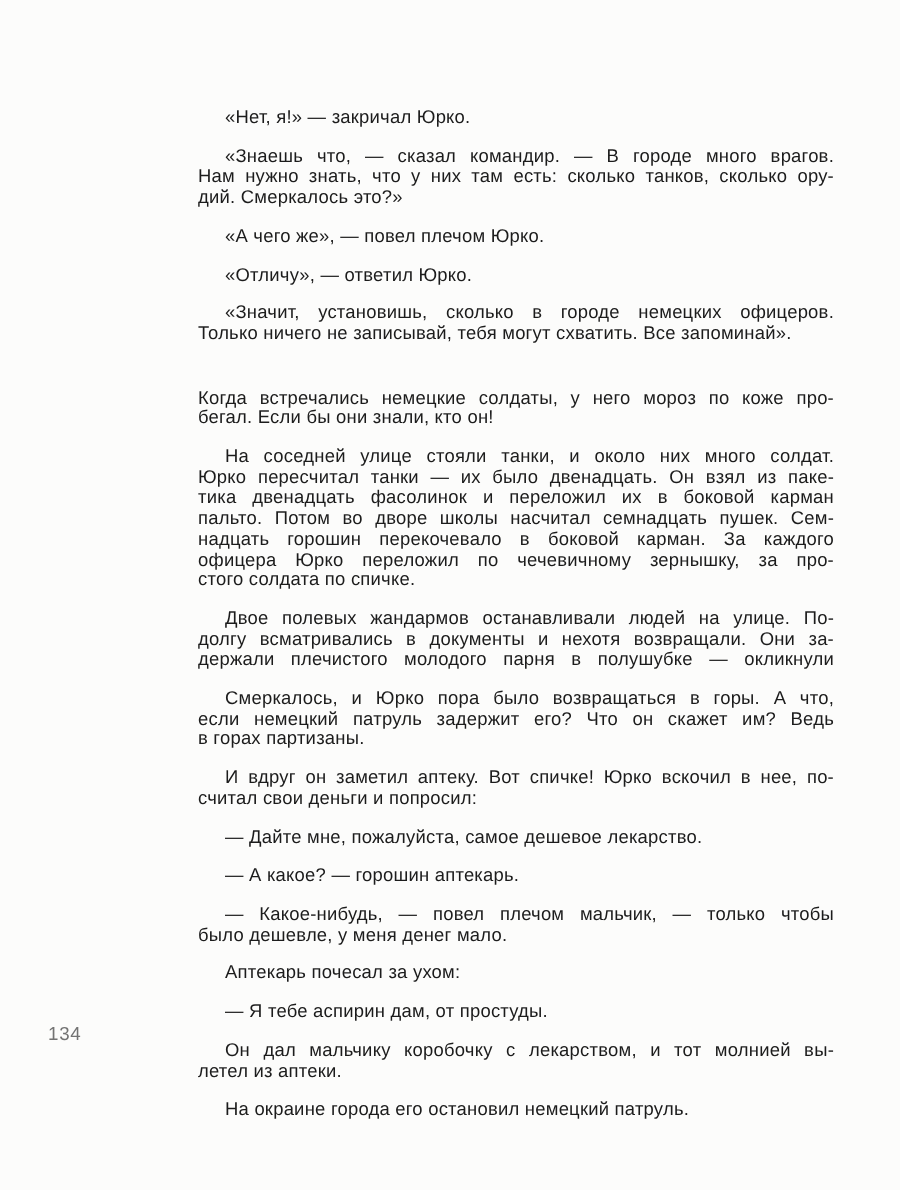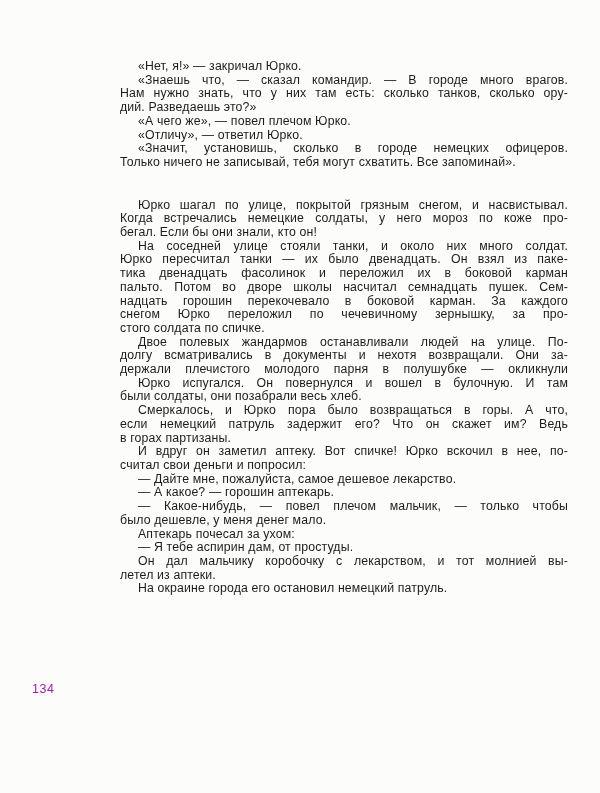--- a/index.html
+++ b/index.html
@@ -20,88 +20,83 @@
     left: 120px;
     top: 60px;
     width: 448px;
     color: #1c1c1c;
     font-size: 12.3px;
     line-height: 13.7px;
     letter-spacing: 0.15px;
   }
   .section { margin: 0; }
   .section + .section { margin-top: 29px; }
-  .para { margin: 0; }
+  .para { margin: 12px; }
   .line {
     white-space: nowrap;      
     text-align: left;
   }
   .line.just {
     white-space: normal;
     text-align: justify;
     text-align-last: justify;
   }
   .line.ind { text-indent: 18px; }
   .page-number {
     position: absolute;
     left: 32px;
     top: 682px;
-    color: #a21caf;
+    color: #737373;
     font-size: 12.5px;
     letter-spacing: 0.5px;
   }
 </style>
 </head>
 <body>
 
 <div class="book-page">
   <div class="text-block">
     <div class="section">
         <div class="para">
           <div class="line ind">«Нет, я!» — закричал Юрко.</div>
         </div>
         <div class="para">
           <div class="line ind just">«Знаешь что, — сказал командир. — В городе много врагов.</div>
           <div class="line just">Нам нужно знать, что у них там есть: сколько танков, сколько ору-</div>
-          <div class="line">дий. Разведаешь это?»</div>
+          <div class="line">дий. Смеркалось это?»</div>
         </div>
         <div class="para">
           <div class="line ind">«А чего же», — повел плечом Юрко.</div>
         </div>
         <div class="para">
           <div class="line ind">«Отличу», — ответил Юрко.</div>
         </div>
         <div class="para">
           <div class="line ind just">«Значит, установишь, сколько в городе немецких офицеров.</div>
           <div class="line">Только ничего не записывай, тебя могут схватить. Все запоминай».</div>
         </div>
       </div>
     <div class="section">
         <div class="para">
-          <div class="line ind just">Юрко шагал по улице, покрытой грязным снегом, и насвистывал.</div>
           <div class="line just">Когда встречались немецкие солдаты, у него мороз по коже про-</div>
           <div class="line">бегал. Если бы они знали, кто он!</div>
         </div>
         <div class="para">
           <div class="line ind just">На соседней улице стояли танки, и около них много солдат.</div>
           <div class="line just">Юрко пересчитал танки — их было двенадцать. Он взял из паке-</div>
           <div class="line just">тика двенадцать фасолинок и переложил их в боковой карман</div>
           <div class="line just">пальто. Потом во дворе школы насчитал семнадцать пушек. Сем-</div>
           <div class="line just">надцать горошин перекочевало в боковой карман. За каждого</div>
-          <div class="line just">снегом Юрко переложил по чечевичному зернышку, за про-</div>
+          <div class="line just">офицера Юрко переложил по чечевичному зернышку, за про-</div>
           <div class="line">стого солдата по спичке.</div>
         </div>
         <div class="para">
           <div class="line ind just">Двое полевых жандармов останавливали людей на улице. По-</div>
           <div class="line just">долгу всматривались в документы и нехотя возвращали. Они за-</div>
           <div class="line just">держали плечистого молодого парня в полушубке — окликнули</div>
-        </div>
-        <div class="para">
-          <div class="line ind just">Юрко испугался. Он повернулся и вошел в булочную. И там</div>
-          <div class="line">были солдаты, они позабрали весь хлеб.</div>
         </div>
         <div class="para">
           <div class="line ind just">Смеркалось, и Юрко пора было возвращаться в горы. А что,</div>
           <div class="line just">если немецкий патруль задержит его? Что он скажет им? Ведь</div>
           <div class="line">в горах партизаны.</div>
         </div>
         <div class="para">
           <div class="line ind just">И вдруг он заметил аптеку. Вот спичке! Юрко вскочил в нее, по-</div>
           <div class="line">считал свои деньги и попросил:</div>
         </div>

